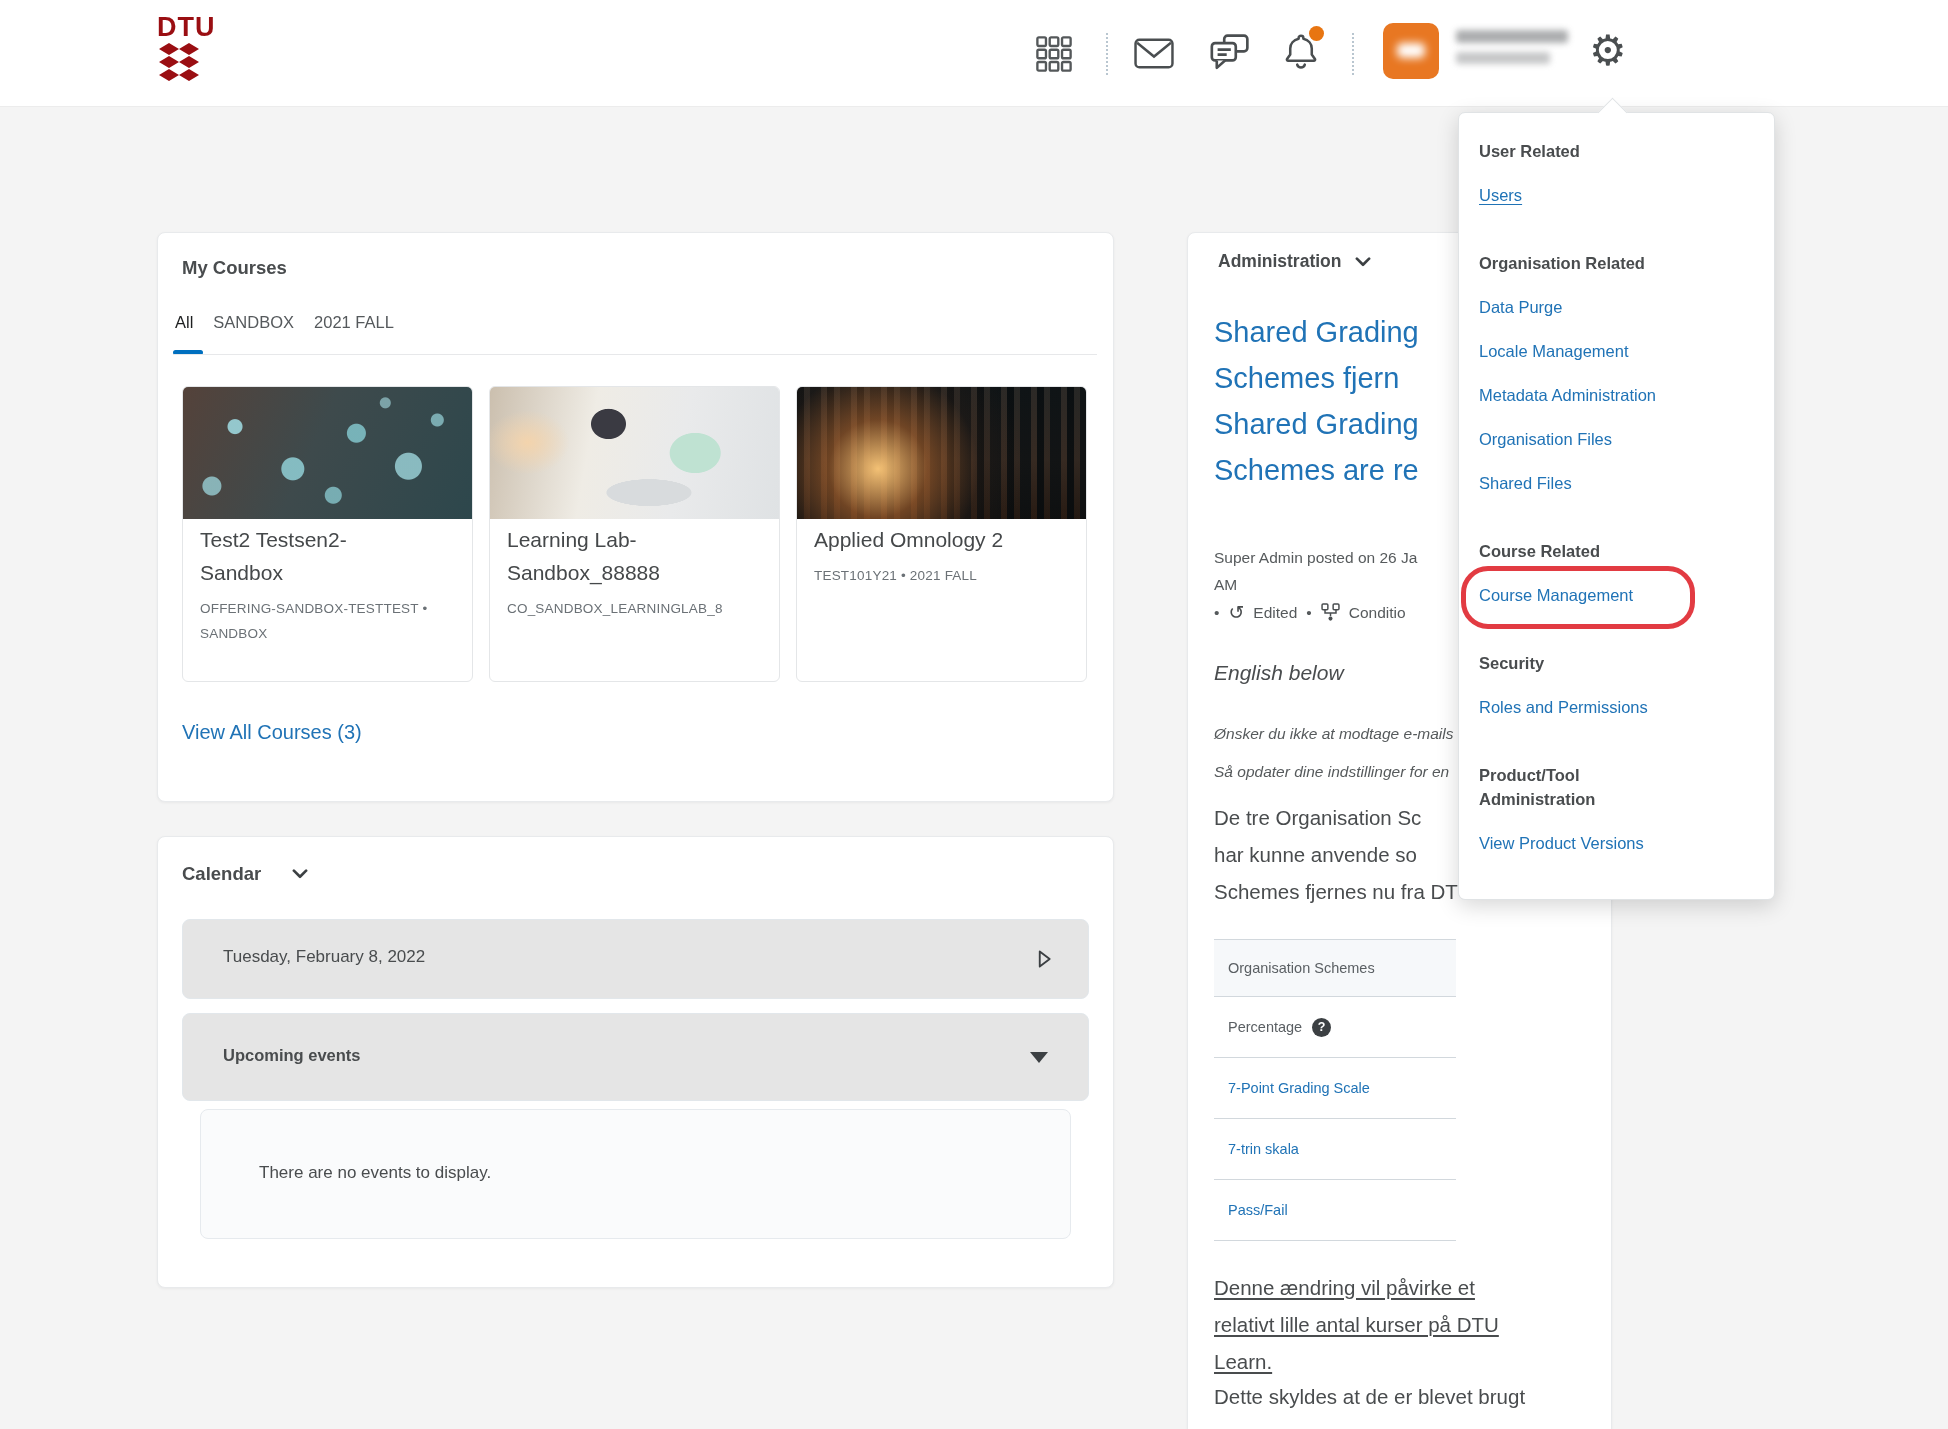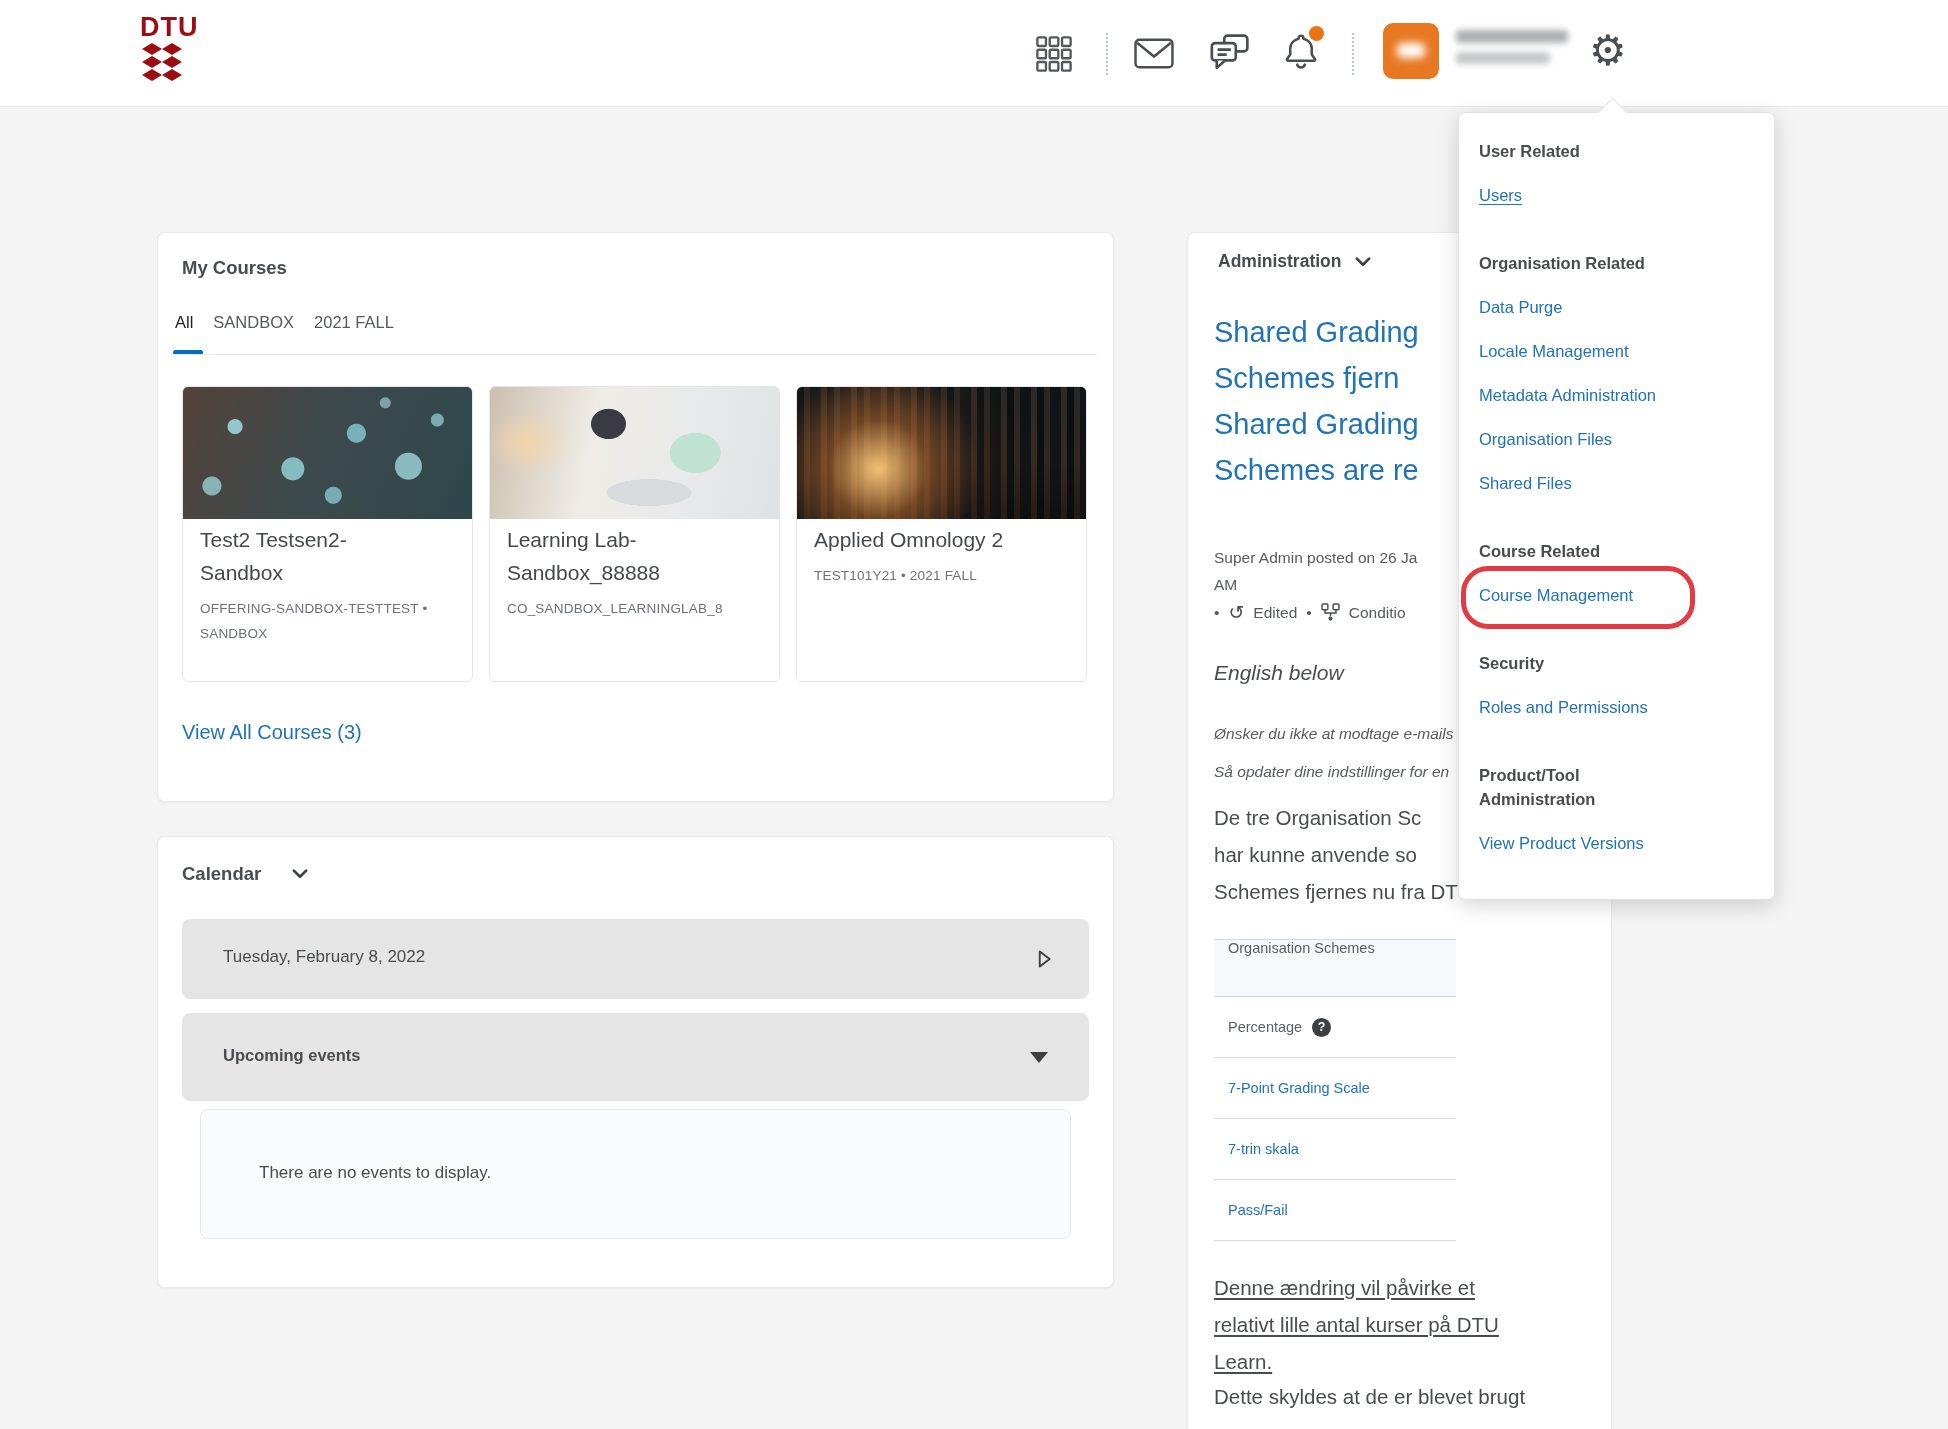--- a/index.html
+++ b/index.html
@@ -62,38 +62,38 @@
     radial-gradient(circle at 28% 62%, rgba(255,202,122,.95), rgba(190,110,50,.55) 22%, rgba(60,40,28,.25) 45%, rgba(0,0,0,0) 65%),
     repeating-linear-gradient(90deg, rgba(8,12,14,.85) 0 7px, rgba(70,50,35,.25) 7px 13px, rgba(12,16,18,.8) 13px 24px, rgba(90,60,40,.25) 24px 30px),
     linear-gradient(180deg,#1c2326 0%,#2a2420 55%,#17100c 100%)}
 
   
   .rowbox{position:absolute;background:#e5e5e5;border:1px solid #e2e7eb;border-radius:8px;box-sizing:border-box}
   .tri-down{width:0;height:0;border-left:9px solid transparent;border-right:9px solid transparent;border-top:11px solid #3c4043}
 
   
   .tbl{position:absolute;left:26px;top:706px;width:242px;font-size:14.5px}
-  .tbl .hd{height:56px;background:#f6f8fa;border-top:1px solid #d2d8dd;border-bottom:1px solid #d2d8dd;display:flex;align-items:flex-start;padding-left:14px;color:#5a5f63}
+  .tbl .hd{height:56px;background:#f6f8fa;border-top:1px solid #d2d8dd;border-bottom:1px solid #d2d8dd;display:flex;align-items:center;padding-left:14px;color:#5a5f63}
   .tbl .rw{height:60px;border-bottom:1px solid #d2d8dd;display:flex;align-items:center;padding-left:14px;gap:10px}
   .q{width:19px;height:19px;border-radius:50%;background:#3c4043;color:#fff;font-size:12.5px;font-weight:bold;display:flex;align-items:center;justify-content:center}
 
   
   .menu{position:absolute;left:1458px;top:112px;width:317px;height:788px;background:#fff;border:1px solid #e0e3e5;border-radius:7px;box-shadow:0 6px 22px rgba(0,0,0,.16);padding:26px 20px;box-sizing:border-box;z-index:55}
   .mh{font-weight:bold;font-size:16.5px;line-height:24px;color:#494c4e;margin-top:44px}
   .mh.first{margin-top:0}
   .mh.narrow{max-width:170px;white-space:normal}
   .ml{font-size:16.5px;line-height:24px;color:#2073b6;margin-top:20px;cursor:pointer}
   .caret{position:absolute;left:1602px;top:102px;width:20px;height:20px;background:#fff;border-left:1px solid #dfe2e4;border-top:1px solid #dfe2e4;transform:rotate(45deg);z-index:56}
   .ring{position:absolute;left:1461px;top:566px;width:224px;height:53px;border:5px solid #e23b42;border-radius:27px;z-index:60}
 </style>
 </head>
 <body>
 
 <div class="abs hdr">
-  <div class="abs" style="left:140px;top:14px">
+  <div class="abs" style="left:157px;top:14px">
     <div class="logo-txt">DTU</div>
     <svg width="44" height="40" viewBox="0 0 44 40" style="margin-top:3px">
       <g fill="#9a0e12">
         <path d="M2 6 L12 0 L22 6 L12 12 Z M22 6 L32 0 L42 6 L32 12 Z"></path>
         <path d="M2 19 L12 13 L22 19 L12 25 Z M22 19 L32 13 L42 19 L32 25 Z"></path>
         <path d="M2 32 L12 26 L22 32 L12 38 Z M22 32 L32 26 L42 32 L32 38 Z"></path>
       </g>
     </svg>
   </div>
 

